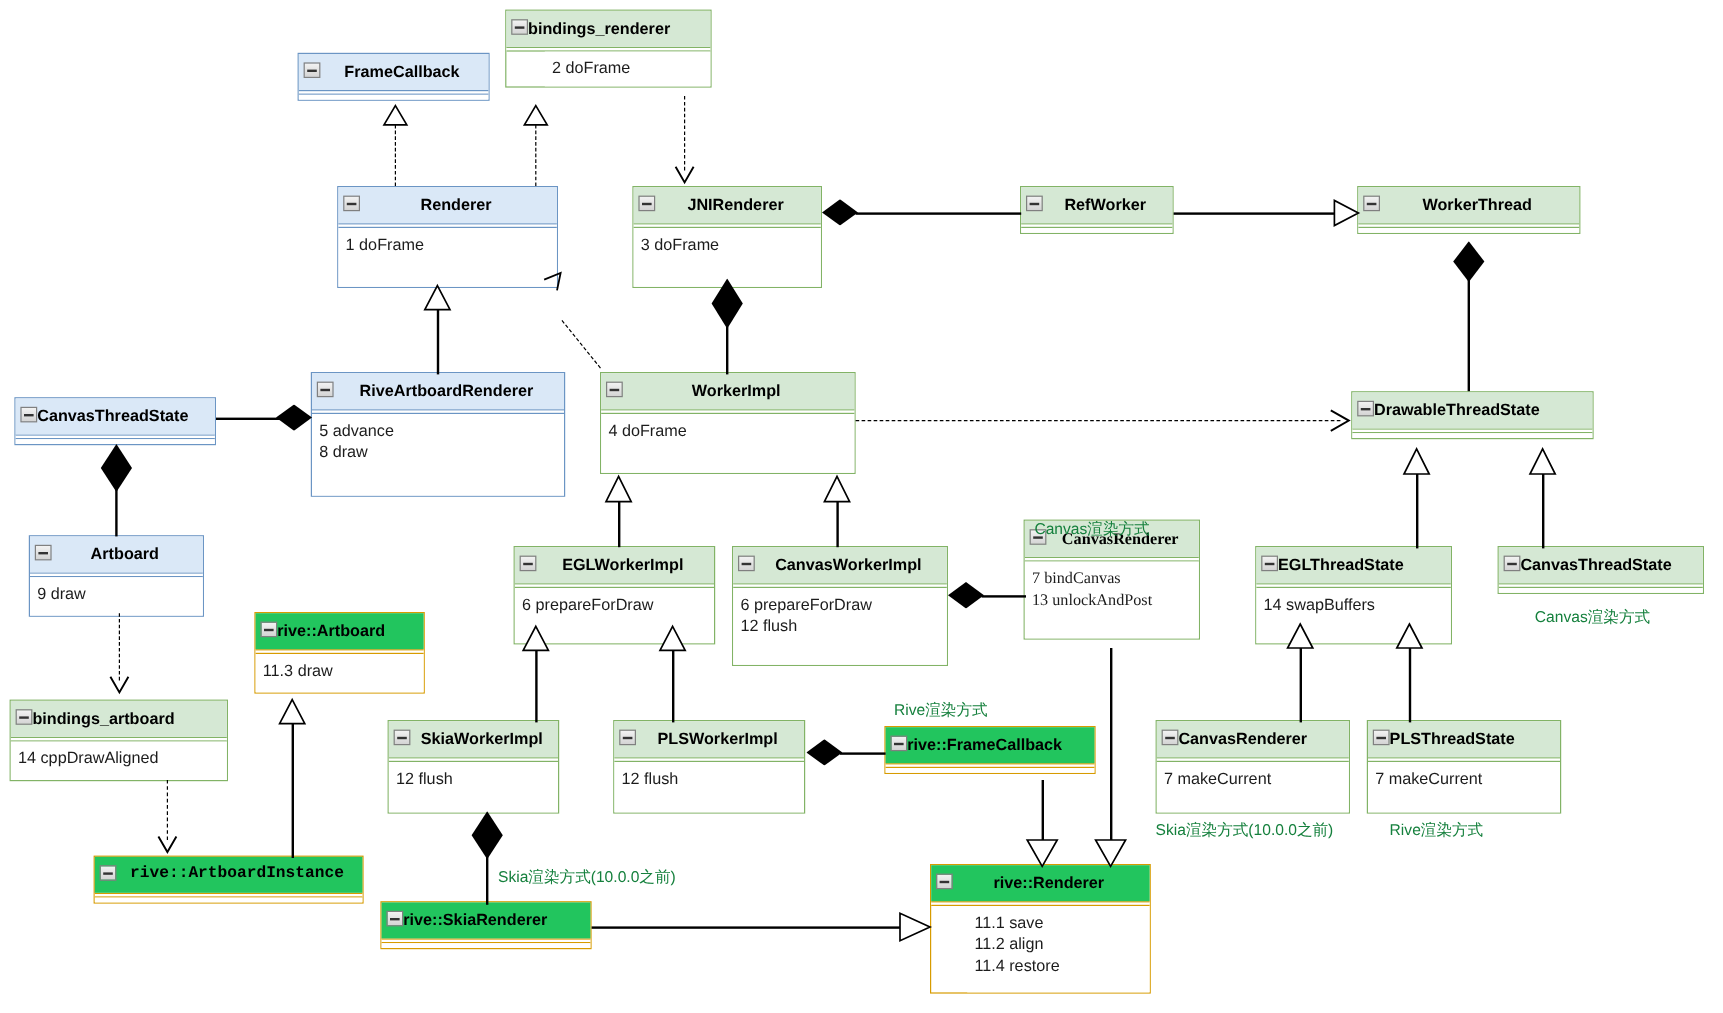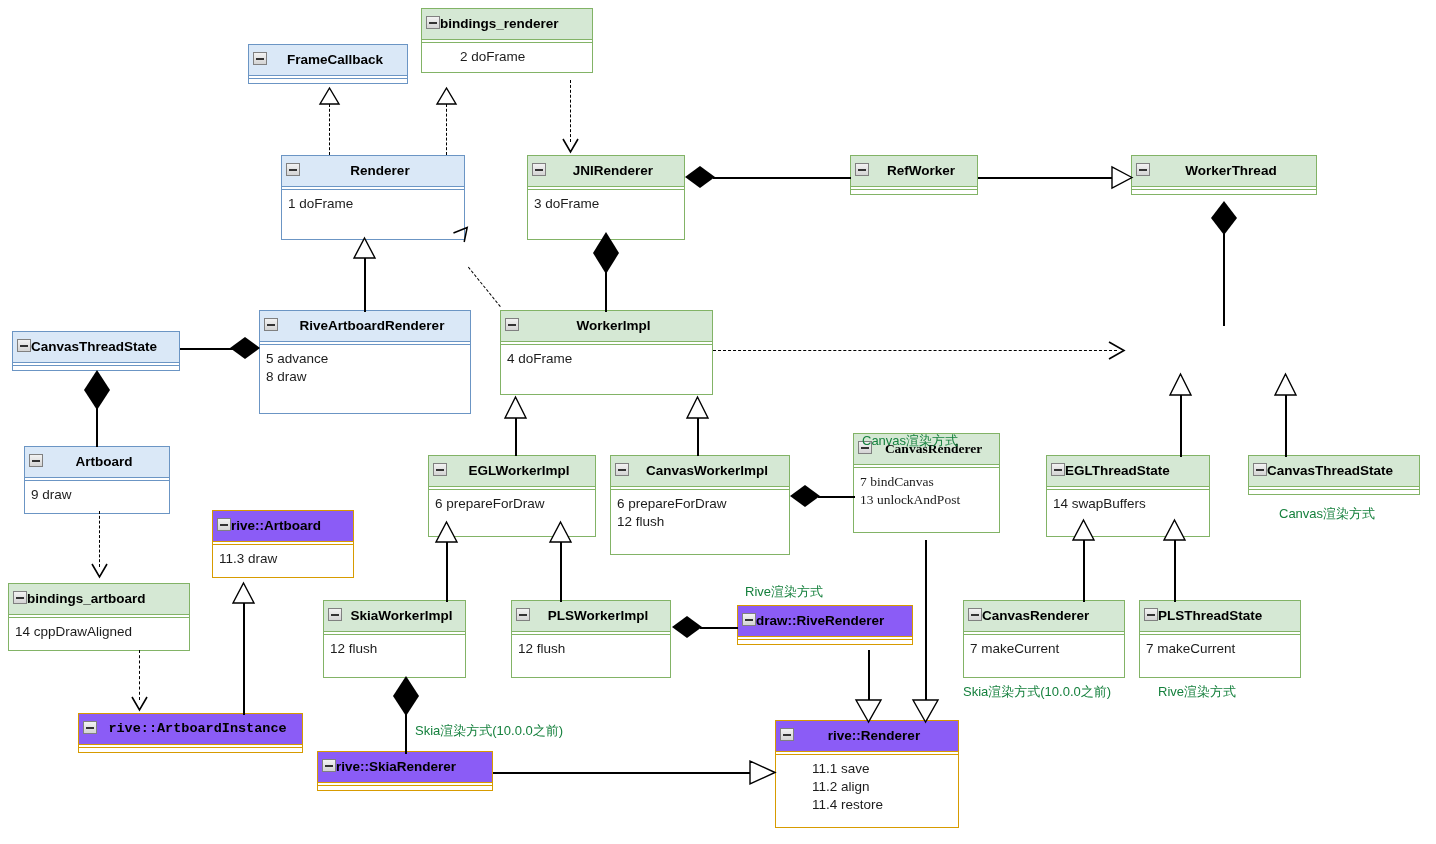--- a/index.html
+++ b/index.html
@@ -48,21 +48,21 @@
 
   
   .blue{border-color:#6b95c4;}
   .blue .hdr{background:#dae8f7;}
   .blue .sep{border-color:#6b95c4;}
   .blue .body{border-top:0;}
   .green{border-color:#82b366;}
   .green .hdr{background:#d5e8d4;}
   .green .sep{border-color:#82b366;}
   .orange{border-color:#d79b00;}
-  .orange .hdr{background:#8b5cf6;}
+  .orange .hdr{background:#22c55e;}
   .orange .sep{border-color:#d79b00;}
 
   
   .ttl-left .hdr{text-align:left;}
 
   
   .ln{position:absolute;background:#000;}
   .lnh{height:1.6px;}
   .lnv{width:1.6px;}
   .dsh-h{position:absolute;height:0;border-top:1.6px dashed #000;}
@@ -153,20 +153,27 @@
   </div>
 
   <div class="uml green" style="left:500px;top:310px;width:213px;">
     <div class="hdr">
       <span class="minus"></span><span>WorkerImpl</span>
     </div>
     <div class="sep"></div>
     <div class="body" style="height:49px;">4 doFrame</div>
   </div>
 
+  <div class="uml green ttl-left" style="left:1126px;top:326px;width:202px;">
+    <div class="hdr">
+      <span class="minus"></span><span>DrawableThreadState</span>
+    </div>
+    <div class="sep"></div>
+    <div class="body" style="height:4px;padding:0;"></div>
+  </div>
 
   <div class="uml blue" style="left:24px;top:446px;width:146px;">
     <div class="hdr">
       <span class="minus"></span><span>Artboard</span>
     </div>
     <div class="sep"></div>
     <div class="body" style="height:32px;">9 draw</div>
   </div>
 
   <div class="uml orange ttl-left" style="left:212px;top:510px;width:142px;">
@@ -238,21 +245,21 @@
   <div class="uml green" style="left:511px;top:600px;width:160px;">
     <div class="hdr">
       <span class="minus"></span><span>PLSWorkerImpl</span>
     </div>
     <div class="sep"></div>
     <div class="body" style="height:42px;">12 flush</div>
   </div>
 
   <div class="uml orange ttl-left" style="left:737px;top:605px;width:176px;">
     <div class="hdr">
-      <span class="minus"></span><span>draw::RiveRenderer</span>
+      <span class="minus"></span><span>rive::FrameCallback</span>
     </div>
     <div class="sep"></div>
     <div class="body" style="height:4px;padding:0;"></div>
   </div>
 
   <div class="uml green ttl-left" style="left:963px;top:600px;width:162px;">
     <div class="hdr">
       <span class="minus"></span><span>CanvasRenderer</span>
     </div>
     <div class="sep"></div>

